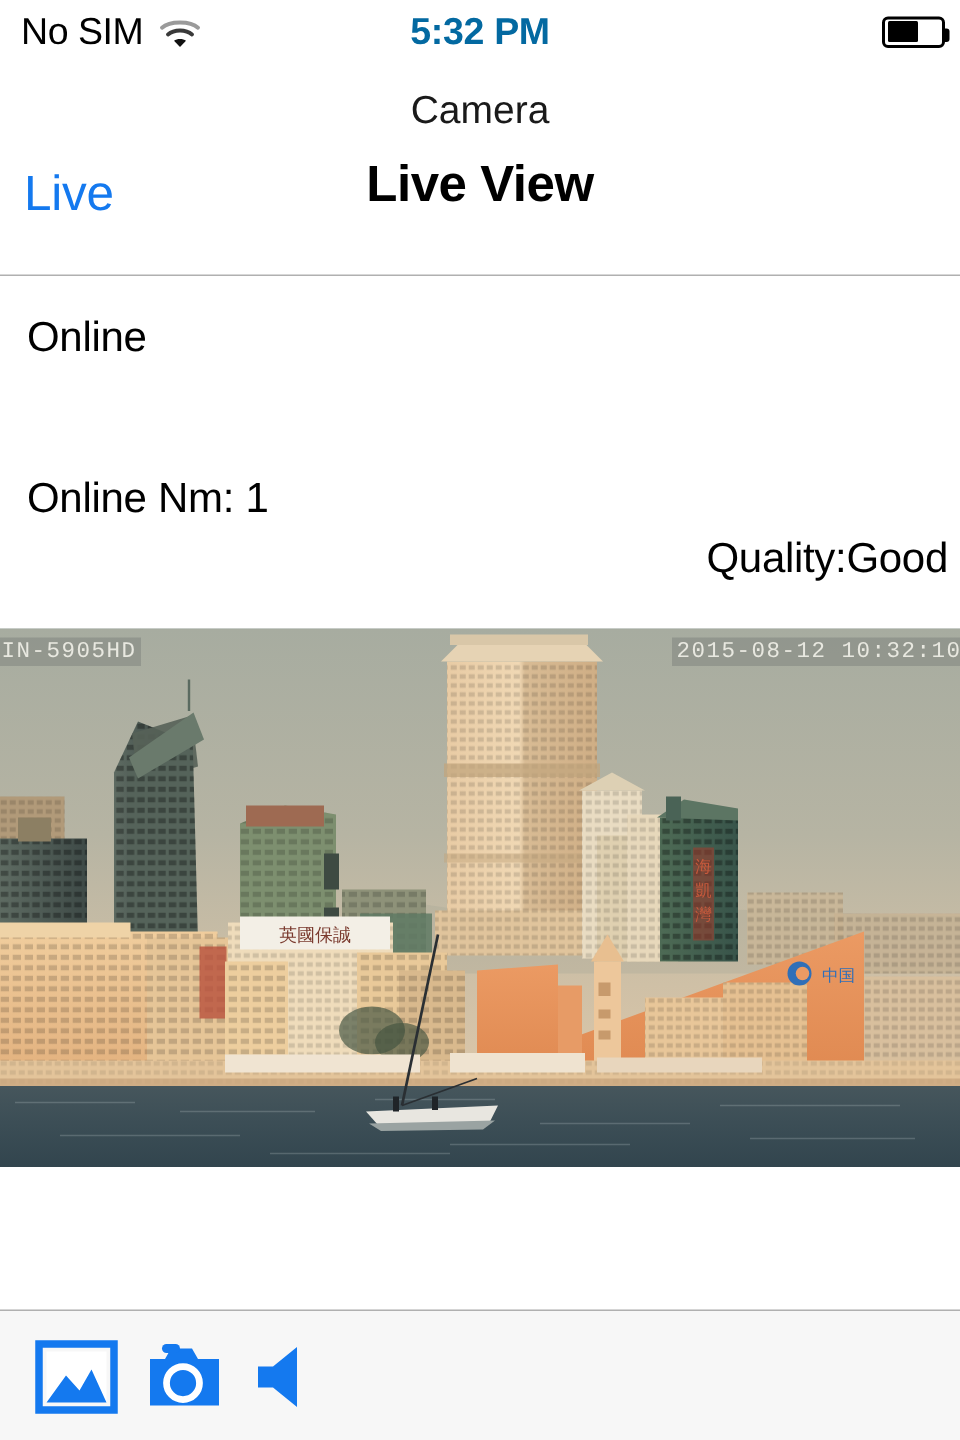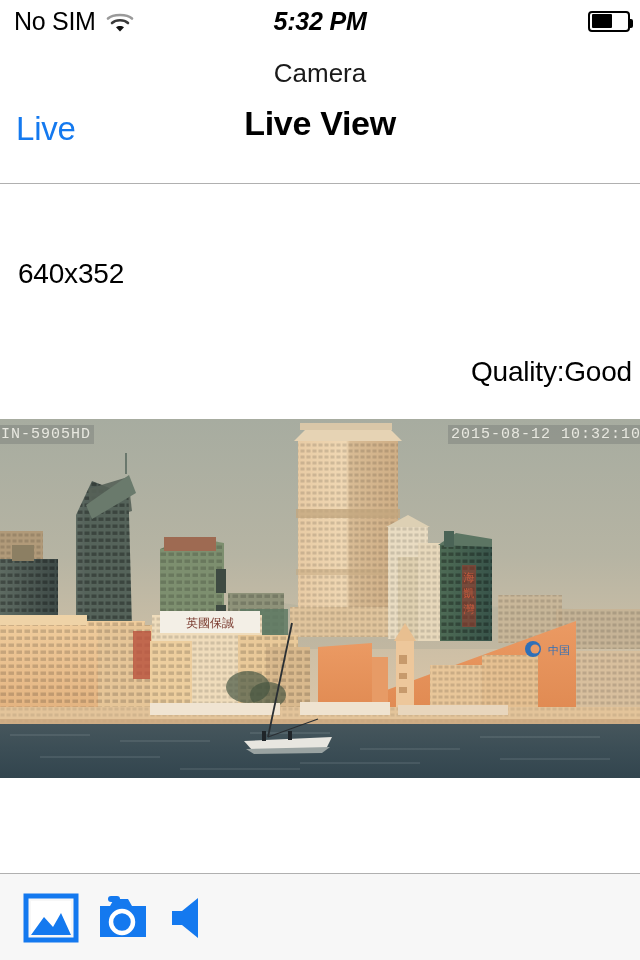--- a/index.html
+++ b/index.html
@@ -16,21 +16,21 @@
   .statusbar {
     position:absolute; top:0; left:0; width:640px; height:42px;
     display:flex; align-items:center; background:#fff;
   }
   .sb-left { position:absolute; left:14px; top:0; height:42px; display:flex; align-items:center; gap:10px; }
   .sb-carrier { font-size:25px; color:#000; letter-spacing:-0.3px; }
   .wifi { width:28px; height:21px; display:block; margin-top:2px; }
   .sb-time {
     position:absolute; left:0; width:640px; top:0; height:42px;
     display:flex; align-items:center; justify-content:center;
-    font-size:25px; font-weight:bold; color:#000000; letter-spacing:-0.2px;font-style:italic;
+    font-size:25px; font-weight:bold; color:#0369a1; letter-spacing:-0.2px;
   }
   .sb-right { position:absolute; right:10px; top:0; height:42px; display:flex; align-items:center; }
   .battery { position:relative; width:42px; height:21px; border:2.5px solid #000; border-radius:4px; }
   .battery-fill { position:absolute; left:1.5px; top:1.5px; bottom:1.5px; background:#000; border-radius:1px; }
   .battery-nub { position:absolute; right:-5px; top:6px; width:3.5px; height:9px; background:#000; border-radius:0 2px 2px 0; }
 
   
   .navbar { position:absolute; top:42px; left:0; width:560px; height:142px; background:#fff; }
   .nav-app-title {
     position:absolute; top:16px; left:0; width:640px; text-align:center;
@@ -97,21 +97,22 @@
   </div>
 
   <div class="navbar">
     <div class="nav-app-title">Camera</div>
     <div class="nav-back">Live</div>
     <div class="nav-title">Live View</div>
     <div class="nav-sep"></div>
   </div>
 
   <div class="info">
-    <div class="info-row info-res">640x352</div>
+    <div class="info-row info-status">Online</div>
+    <div class="info-row info-onlinenm">Online Nm: 1</div>
     <div class="info-quality">Quality:Good</div>
   </div>
 
   <div class="video-wrap">
     <svg class="video-svg" viewBox="0 0 640 359" preserveAspectRatio="none">
       <defs>
         <linearGradient id="sky" x1="0" y1="0" x2="0" y2="1">
           <stop offset="0%" stop-color="#a7aca0"></stop>
           <stop offset="45%" stop-color="#b6b4a3"></stop>
           <stop offset="78%" stop-color="#cfc0a6"></stop>

